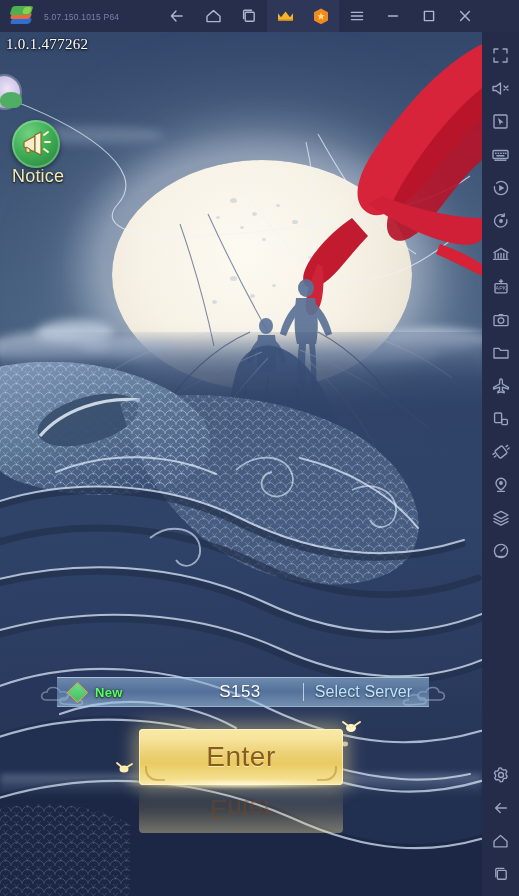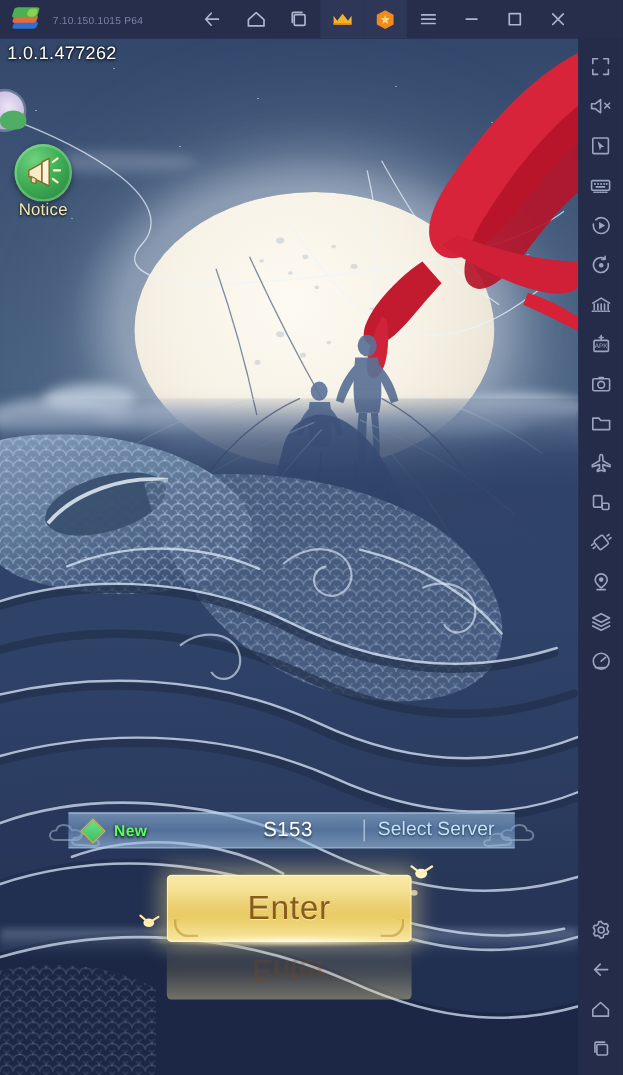--- a/index.html
+++ b/index.html
@@ -129,21 +129,21 @@
     position:absolute; left:0; top:300px; width:482px; height:80px;
     background:linear-gradient(180deg, rgba(72,99,135,0) 0%, rgba(64,88,126,.55) 60%, rgba(54,76,112,.85) 100%);
     filter:blur(6px);
   }
 
   
   .version{
     position:absolute; left:6px; top:4px; z-index:12;
     font-size:15px; color:#ffffff; letter-spacing:.3px;
     text-shadow:0 1px 3px rgba(0,0,0,.85), 0 0 2px rgba(0,0,0,.9);
-    font-family:Liberation Sans, sans-serif;
+    font-family:Liberation Serif, serif;
   }
   .avatar-peek{
     position:absolute; left:-12px; top:44px; width:32px; height:32px; z-index:11;
     border-radius:50%;
     background:radial-gradient(circle at 60% 40%, #ece5f6 0%, #c9bde3 55%, #9d8fc9 100%);
     box-shadow:0 0 0 2px rgba(255,255,255,.25);
   }
   .avatar-peek:after{
     content:""; position:absolute; left:12px; top:16px; width:22px; height:16px;
     background:#4fae63; border-radius:50% 50% 40% 40%;
@@ -154,21 +154,21 @@
     width:48px; text-align:center;
   }
   .notice-circle{
     width:48px; height:48px; border-radius:50%;
     background:radial-gradient(circle at 35% 28%, #6fd17f 0%, #3fae56 45%, #247d3a 100%);
     box-shadow:0 2px 5px rgba(0,0,0,.45), inset 0 0 0 2px rgba(180,240,190,.35);
     position:relative;
   }
   .notice-circle svg{ position:absolute; left:8px; top:9px; }
   .notice-label{
-    margin-top:-2px; font-size:14px; color:#f2e9bf;
+    margin-top:-2px; font-size:18px; color:#f2e9bf;
     text-shadow:0 1px 2px rgba(0,0,0,.9), 0 0 3px rgba(40,70,40,.9);
     letter-spacing:.2px;
   }
 
   
   .serverbar{
     position:absolute; left:57px; top:645px; width:372px; height:30px; z-index:14;
     background:linear-gradient(180deg, rgba(150,186,222,.62) 0%, rgba(118,160,205,.55) 48%, rgba(163,199,232,.60) 100%);
     border-top:1px solid rgba(220,238,255,.55);
     border-bottom:1px solid rgba(200,226,250,.45);
@@ -250,21 +250,21 @@
 
   <div class="titlebar">
 
     <div class="bs-logo">
       <i class="bs-l1"></i>
         <i class="bs-l2"></i>
         <i class="bs-l3"></i>
     </div>
 
     <div class="title-wrap">
-      <div class="title-sub">7.10.150.1015  P64</div>
+      <div class="title-sub">5.07.150.1015  P64</div>
     </div>
 
     <div style="width:42px"></div>
 
     <div class="tb-btn">
       <svg width="18" height="18" viewBox="0 0 18 18">
         <path class="ico-line" d="M14 9H4M8 4L3.4 9L8 14"></path>
       </svg>
     </div>
 

